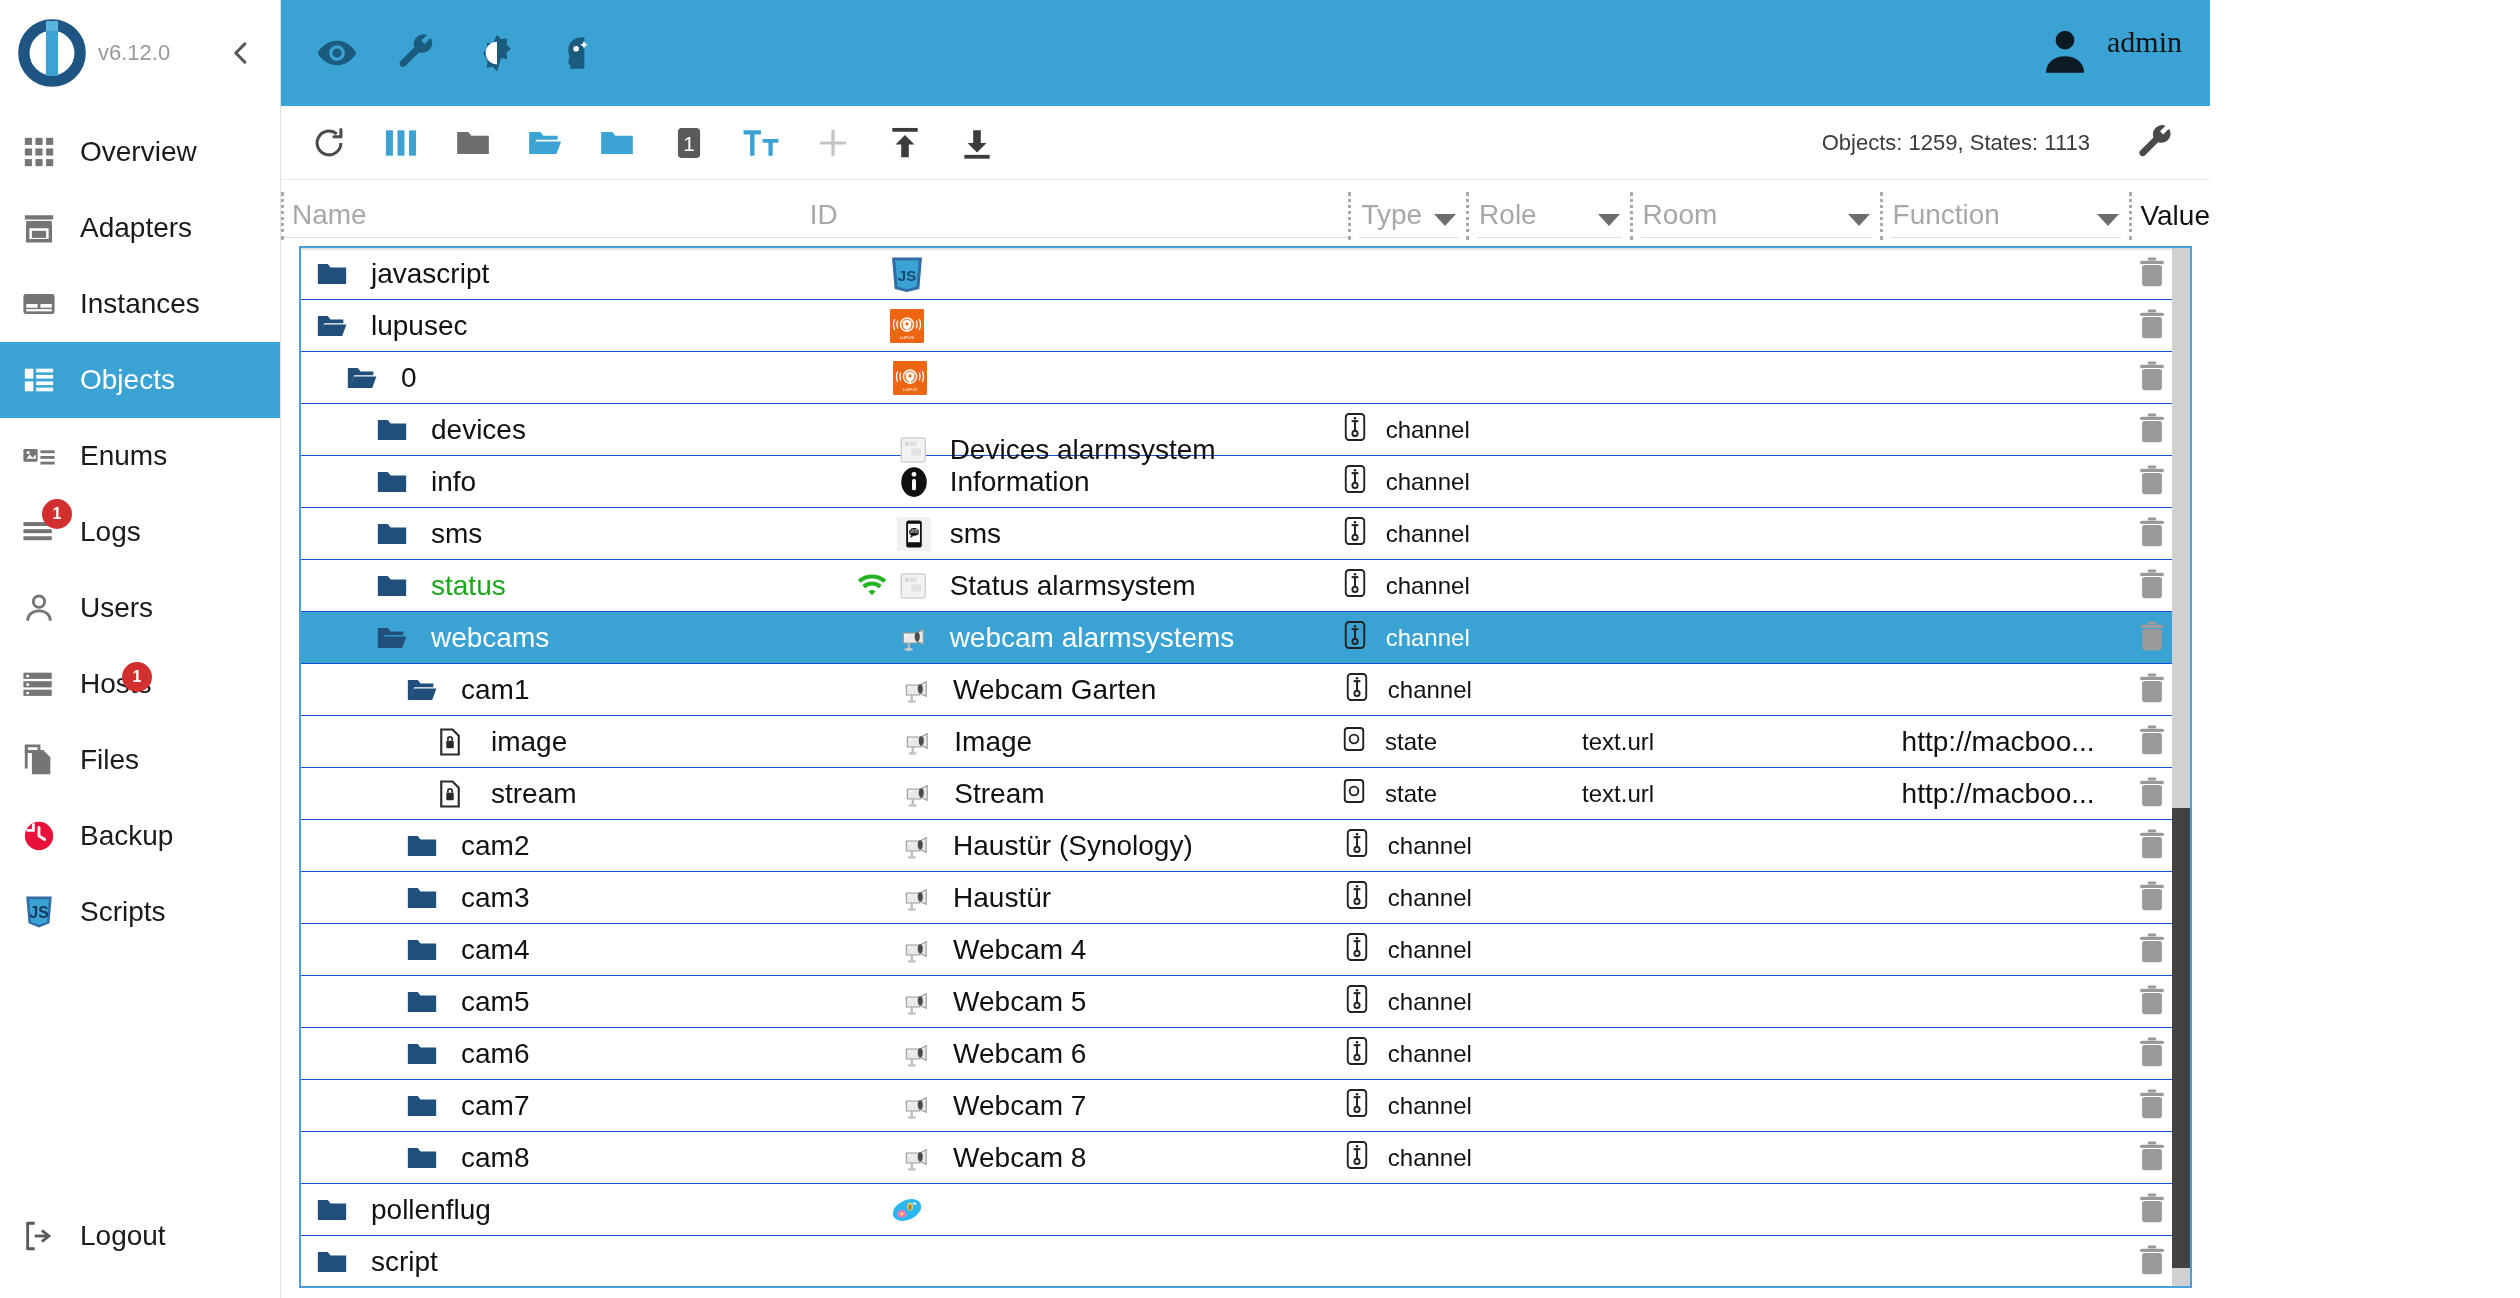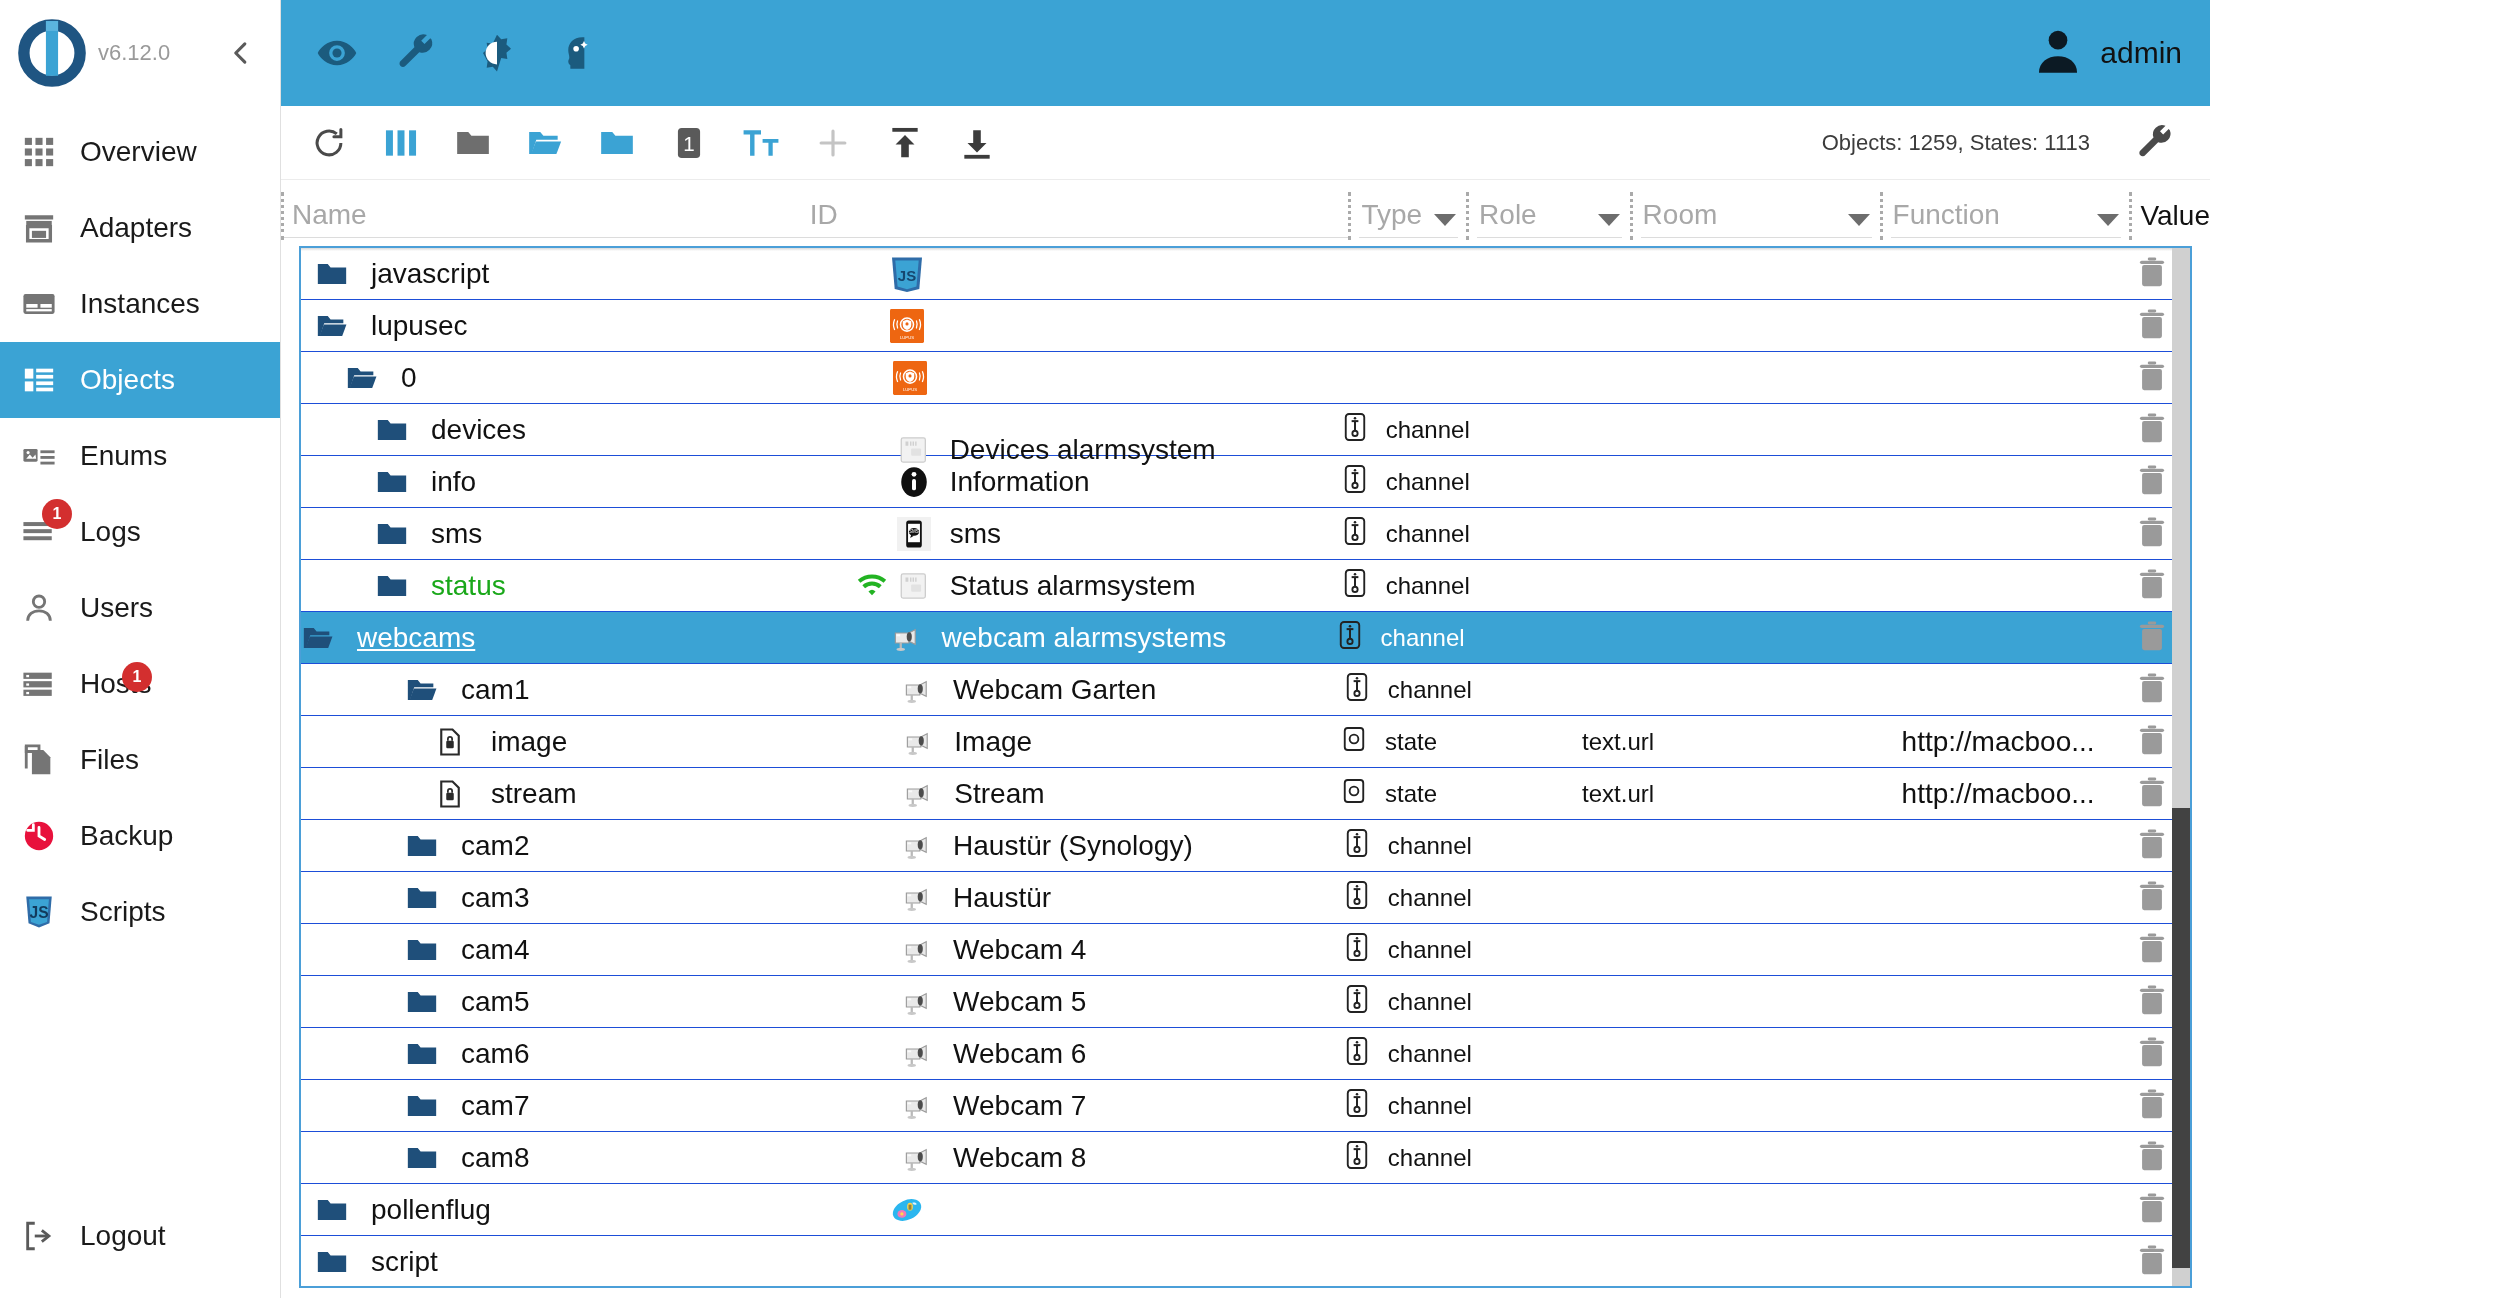--- a/index.html
+++ b/index.html
@@ -63,21 +63,21 @@
     height: 106px; background: #3ba3d4;
     display: flex; align-items: center; padding: 0 28px 0 18px;
     flex: 0 0 106px;
   }
   .ab-btn {
     width: 76px; height: 76px; margin-right: 4px;
     display: flex; align-items: center; justify-content: center;
     cursor: pointer; border-radius: 38px;
   }
   .ab-spacer { flex: 1 1 auto; }
-  .user-box { display: flex; align-items: center; cursor: pointer; }
+  .user-box { display: flex; cursor: pointer; font-family: Liberation Serif, serif; }
   .user-name { font-size: 30px; color: #111; margin-left: 16px; }
 
   
   .toolbar {
     height: 74px; display: flex; align-items: center;
     padding: 0 18px 0 12px; border-bottom: 1px solid #ececec;
     flex: 0 0 74px;
   }
   .tb-btn {
     width: 72px; height: 64px;
@@ -758,21 +758,21 @@
             <div class="c-val" style="width: 560px; padding-right: 20px;"></div>
             <div class="c-del" style="width: 90px;">
               <span><svg width="34" height="34" viewBox="0 0 24 24">
                   <rect x="5" y="7" width="14" height="15" rx="1.5" fill="#9a9a9a"></rect>
                   <rect x="3.5" y="4" width="17" height="2.4" rx="1.2" fill="#9a9a9a"></rect>
                   <rect x="9" y="1.8" width="6" height="2" rx="1" fill="#9a9a9a"></rect>
                 </svg></span>
             </div>
           </div>
           <div class="row sel">
-            <div class="c-id" style="width: 620px;  text-decoration: underline;">
+            <div class="c-id" style="width: 620px; padding-left: 74px;">
               <span class="fico">
                 <svg width="34" height="34" viewBox="0 0 24 24">
                   <path d="M2 5h7l2 2.4h9V10H6.5L3.6 19H2z" fill="#1f4f7a"></path>
                   <path d="M6.2 11h16l-3 8H3.2z" fill="#1f4f7a"></path>
                 </svg>
               </span>
               <span class="idtxt">webcams</span>
             </div>
             <div class="c-name" style="width: 590px; padding-left: 14px;">
               <span class="wifi"></span>

